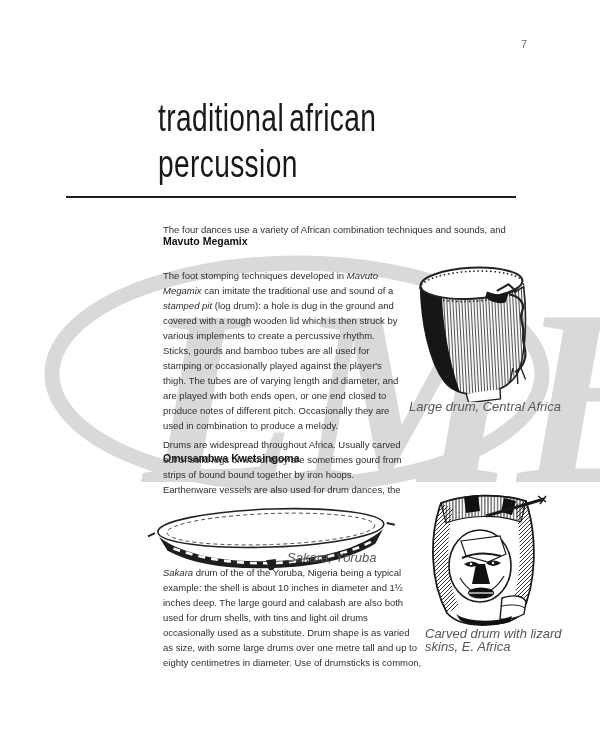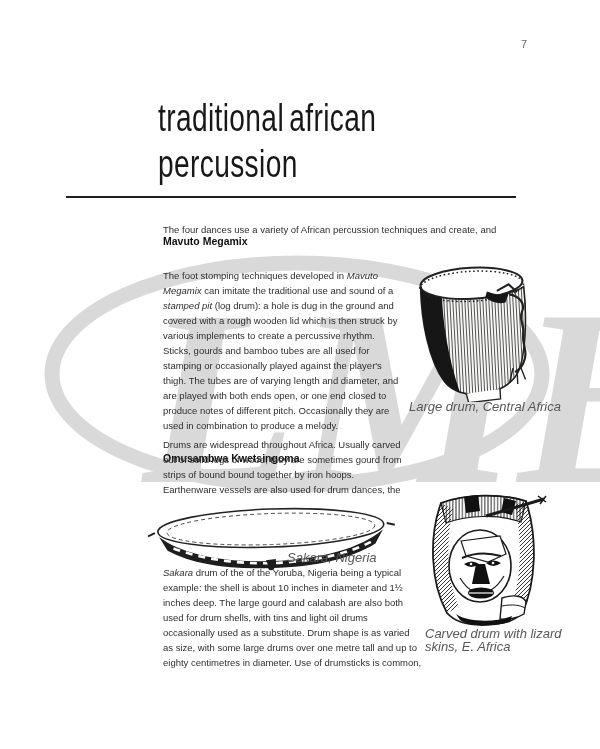--- a/index.html
+++ b/index.html
@@ -51,21 +51,21 @@
 
   <div class="title">
     <div>traditional african</div>
     <div>percussion</div>
   </div>
 
   <div class="rule"></div>
 
   <div class="content">
 
-    <p class="intro" style="top:0;"><span>The four dances use a variety of African percussion techniques and create, and</span><br></p>
+    <p class="intro" style="top:0;"><span>The four dances use a variety of African combination techniques and sounds, and</span><br></p>
 
     <h3 class="sec h1p">Mavuto Megamix</h3>
     <p class="p1"><span>The foot stomping techniques developed in </span><span style="font-style: italic;">Mavuto</span><br><span style="font-style: italic;">Megamix</span><span> can imitate the traditional use and sound of a</span><br><span style="font-style: italic;">stamped pit</span><span> (log drum): a hole is dug in the ground and</span><br><span>covered with a rough wooden lid which is then struck by</span><br><span>various implements to create a percussive rhythm.</span><br><span>Sticks, gourds and bamboo tubes are all used for</span><br><span>stamping or occasionally played against the player's</span><br><span>thigh. The tubes are of varying length and diameter, and</span><br><span>are played with both ends open, or one end closed to</span><br><span>produce notes of different pitch. Occasionally they are</span><br><span>used in combination to produce a melody.</span></p>
 
     <div class="fig fig1">
       <svg width="135" height="140" viewBox="0 0 135 140">
         <defs>
           <pattern id="ldh" width="3" height="5" patternUnits="userSpaceOnUse">
             <rect width="3" height="5" fill="#f6f6f4"></rect>
             <path d="M1.5,0 V5" stroke="#2a2a2a" stroke-width="0.8"></path>
@@ -95,21 +95,21 @@
           <path d="M12,30 C34,48 75,58 124,58 C173,58 214,48 236,30 L228,44 C202,59 166,65 124,65 C82,65 46,59 20,44 Z" fill="#1d1d1d"></path>
           <ellipse cx="124" cy="25" rx="113" ry="19" fill="#fff" stroke="#222" stroke-width="1.6"></ellipse>
           <ellipse cx="124" cy="26" rx="104" ry="15.5" fill="none" stroke="#222" stroke-width="0.8" stroke-dasharray="4 3"></ellipse>
           <path d="M26,42 C60,56 100,61 134,60 C170,59 202,53 224,42" fill="none" stroke="#fafafa" stroke-width="2.6" stroke-dasharray="7 6"></path>
           <path d="M8,26 l-7,3 M240,24 l8,2" stroke="#222" stroke-width="2"></path>
           <path d="M118,57 l3,8 l6,-1 l1,-8 Z" fill="#1d1d1d"></path>
           <circle cx="123" cy="64" r="3.2" fill="#1d1d1d"></circle>
         </g>
       </svg>
     </div>
-    <div class="cap cap2">Sakara, Nigeria</div>
+    <div class="cap cap2">Sakara, Yoruba</div>
 
     <p class="p3"><span style="font-style: italic;">Sakara</span><span> drum of the of the Yoruba, Nigeria being a typical</span><br><span>example: the shell is about 10 inches in diameter and 1½</span><br><span>inches deep. The large gourd and calabash are also both</span><br><span>used for drum shells, with tins and light oil drums</span><br><span>occasionally used as a substitute. Drum shape is as varied</span><br><span>as size, with some large drums over one metre tall and up to</span><br><span>eighty centimetres in diameter. Use of drumsticks is common,</span></p>
 
     <div class="fig fig3">
       <svg width="131" height="142" viewBox="0 0 131 142">
         <defs>
           <pattern id="cdh" width="3.2" height="5" patternUnits="userSpaceOnUse">
             <path d="M1.6,0 V5" stroke="#1b1b1b" stroke-width="0.9"></path>
           </pattern>
           <pattern id="cdd" width="4" height="4" patternUnits="userSpaceOnUse">

